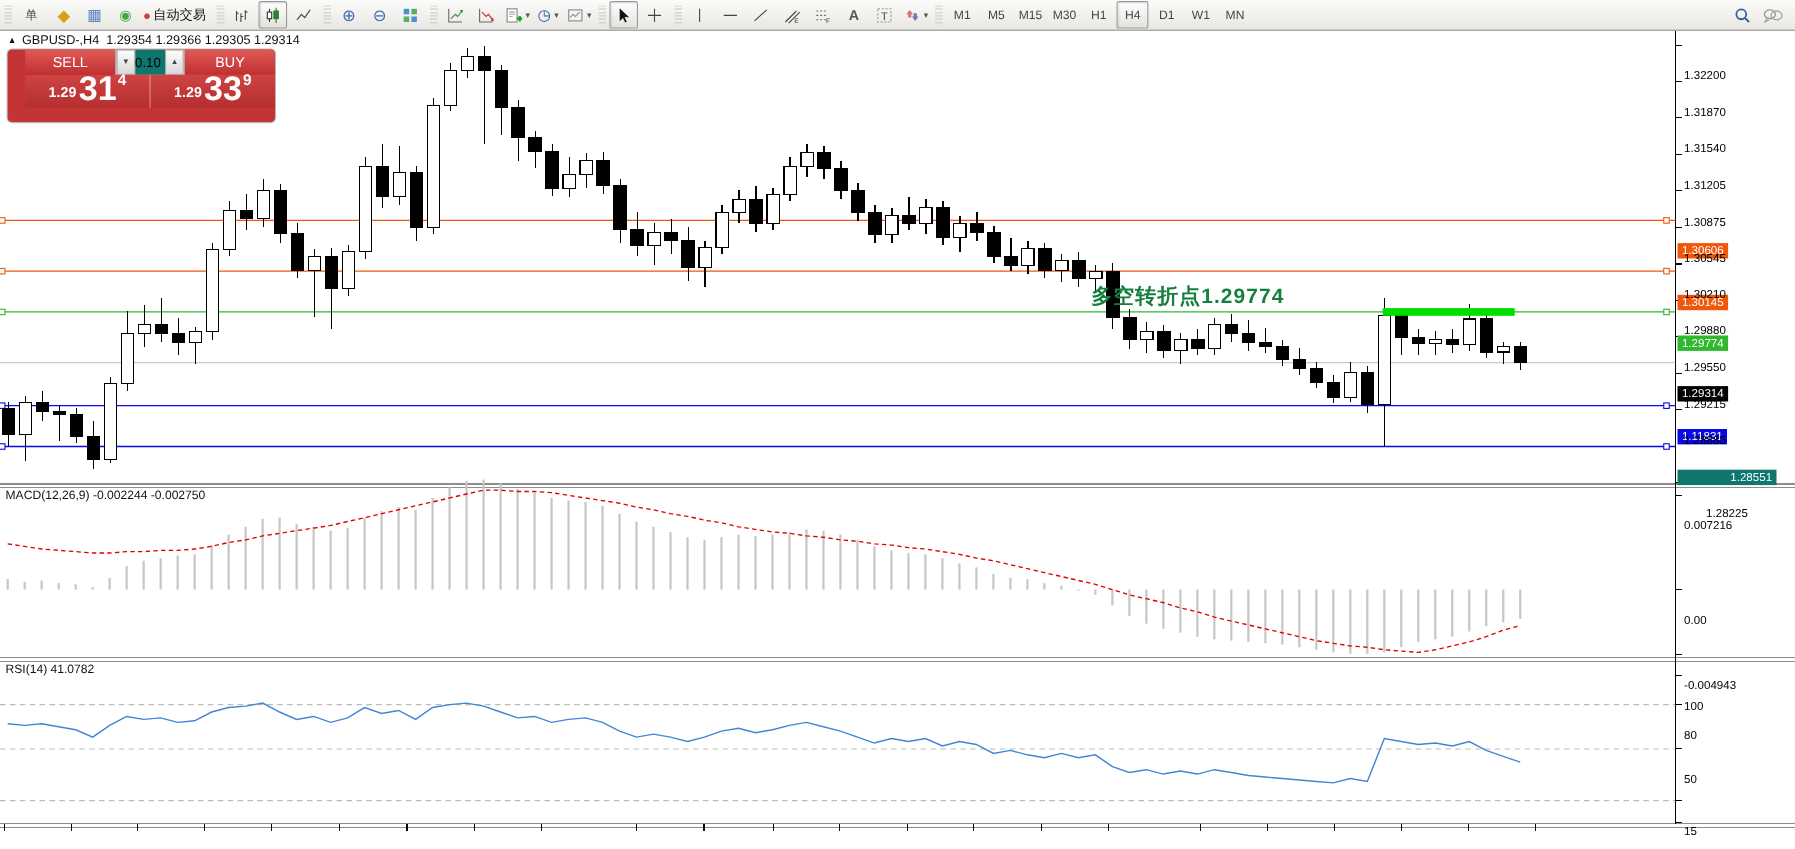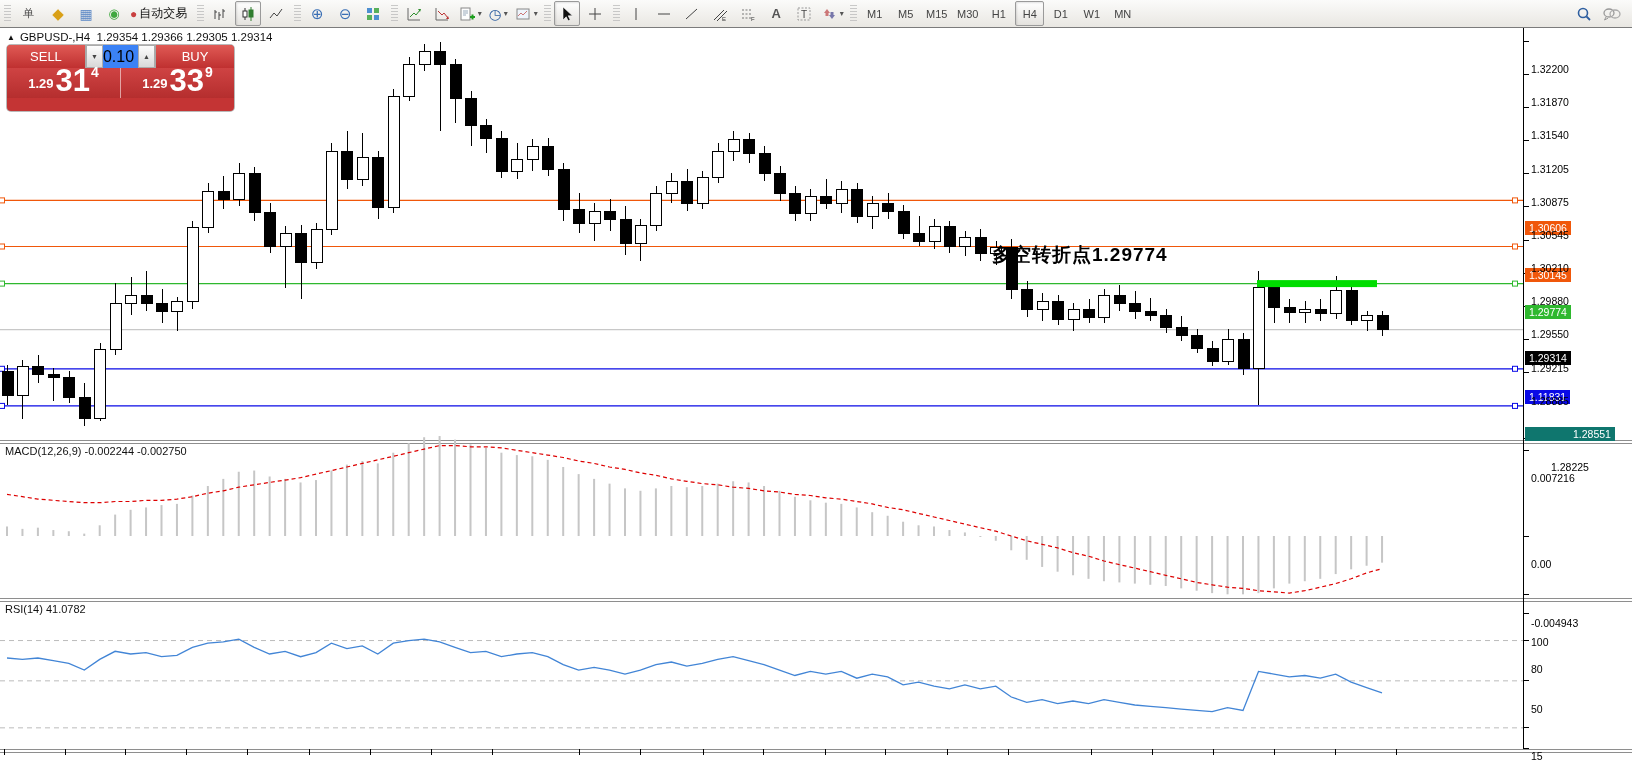--- a/index.html
+++ b/index.html
@@ -28,28 +28,28 @@
   .axis-lab{position:absolute;left:1531px;transform:translateY(-50%);font-size:10.5px;color:#000;}
   .price-tag{position:absolute;left:1525px;transform:translateY(-50%);font-size:10.5px;color:#fff;
              padding:1px 4px 1px 4px;line-height:12px;}
   #chart-title{position:absolute;left:7px;top:3px;font-size:11.5px;color:#111;}
   #chart-title .tri{font-size:8px;margin-right:5px;position:relative;top:-1px;}
   #macd-label{position:absolute;left:5px;top:417px;font-size:11px;color:#111;}
   #rsi-label{position:absolute;left:5px;top:575px;font-size:11px;color:#111;}
   #annotation{position:absolute;font-weight:bold;font-size:19px;letter-spacing:1px;white-space:nowrap;}
   
   #ocp{position:absolute;left:7px;top:17px;width:227px;height:66px;border-radius:4px;
-       background:#c43434;box-shadow:0 0 0 1px #b9b9b9;overflow:hidden;}
+       background:#c43434;box-shadow:0 0 0 1px #b9b9b9;overflow:hidden;padding-left:16px;}
   #ocp-row1{display:flex;height:23px;}
   .ocp-btn{width:83px;background:linear-gradient(#e05a55,#bf3030);color:#fff;font-size:13px;
            display:flex;align-items:center;justify-content:center;}
   #ocp-mid{flex:1;background:#f2f2f2;display:flex;align-items:stretch;border-left:1px solid #a8a8a8;border-right:1px solid #a8a8a8;}
   .spin-btn{width:15px;background:linear-gradient(#fdfdfd,#d8d8d8);border:1px solid #ababab;
             font-size:7px;color:#444;display:flex;align-items:center;justify-content:center;}
-  #ocp-vol{flex:1;background:#3b82f6;color:#000;font-size:16px;display:flex;align-items:center;
+  #ocp-vol{flex:1;background:#0f766e;color:#000;font-size:12px;display:flex;align-items:center;
            justify-content:flex-end;padding-right:4px;}
   #ocp-row2{display:flex;height:30px;}
   .ocp-price{width:50%;display:flex;align-items:flex-end;justify-content:center;color:#fff;
              background:linear-gradient(#cf4343,#b52e2e);padding-bottom:2px;}
   .ocp-price:first-child{border-right:1px solid rgba(255,255,255,.55);}
   .p-small{font-size:13px;font-weight:bold;margin:0 2px 5px 0;}
   .p-big{font-size:31px;font-weight:bold;line-height:30px;margin-top:24px;}
   .p-sup{font-size:14px;font-weight:bold;margin:0 0 16px 1px;}
 </style>
 </head>
@@ -684,21 +684,21 @@
         <div class="ocp-price">
           <span class="p-small">1.29</span>
           <span class="p-big">33</span>
           <span class="p-sup">9</span>
         </div>
       </div>
     </div>
 
     <div id="macd-label">MACD(12,26,9) -0.002244 -0.002750</div>
     <div id="rsi-label">RSI(14) 41.0782</div>
-    <div id="annotation" style="left: 992px; top: 214px; color: #000000;">多空转折点1.29774</div>
+    <div id="annotation" style="left: 992px; top: 228px; color: #15803d;">多空转折点1.29774</div>
   <div class="price-tag" style="top: 200.4px; background: rgb(240, 87, 10);">1.30606</div>
       <div class="price-tag" style="top: 246.5px; background: rgb(240, 87, 10);">1.30145</div>
       <div class="price-tag" style="top: 283.6px; background: rgb(46, 184, 46);">1.29774</div>
       <div class="price-tag" style="top: 368.8px; background: rgb(10, 10, 230);">1.11831</div>
       <div class="price-tag" style="top: 405.9px; background: #0f766e; padding-left: 48px;">1.28551</div>
       <div class="price-tag" style="top: 329.6px; background: rgb(0, 0, 0);">1.29314</div>
       <div class="axis-lab" style="top: 41px;">1.32200</div>
       <div class="axis-lab" style="top: 74px;">1.31870</div>
       <div class="axis-lab" style="top: 107px;">1.31540</div>
       <div class="axis-lab" style="top: 140.5px;">1.31205</div>

